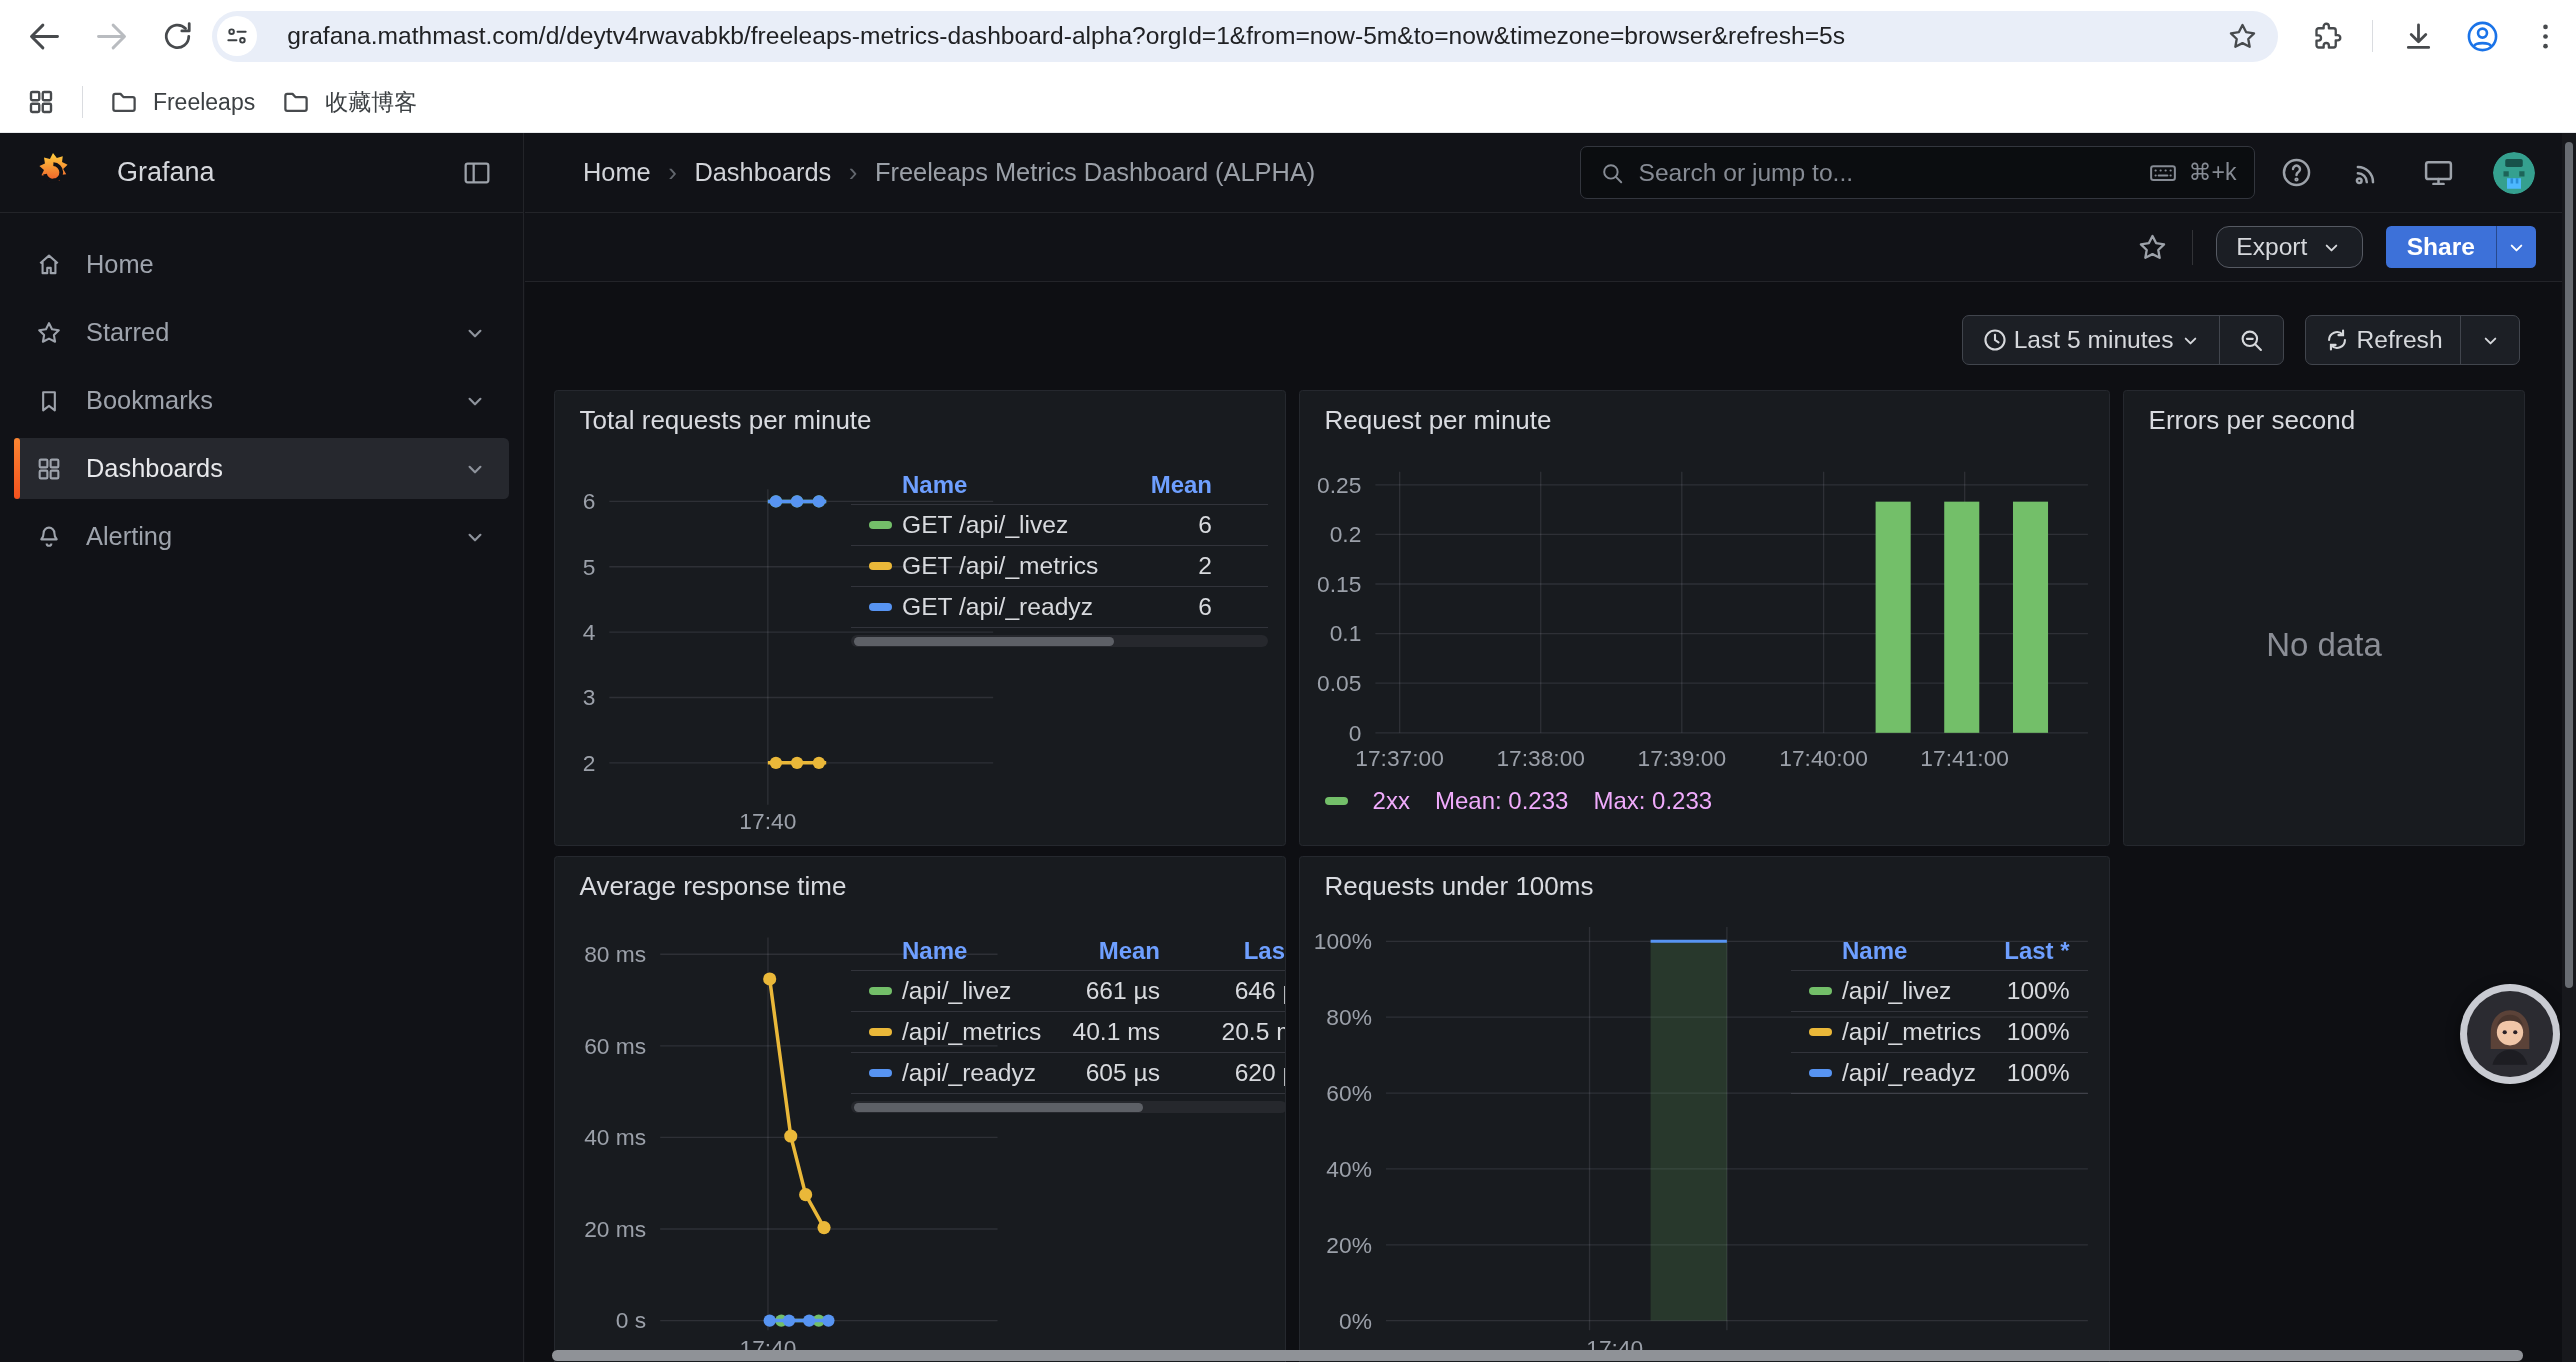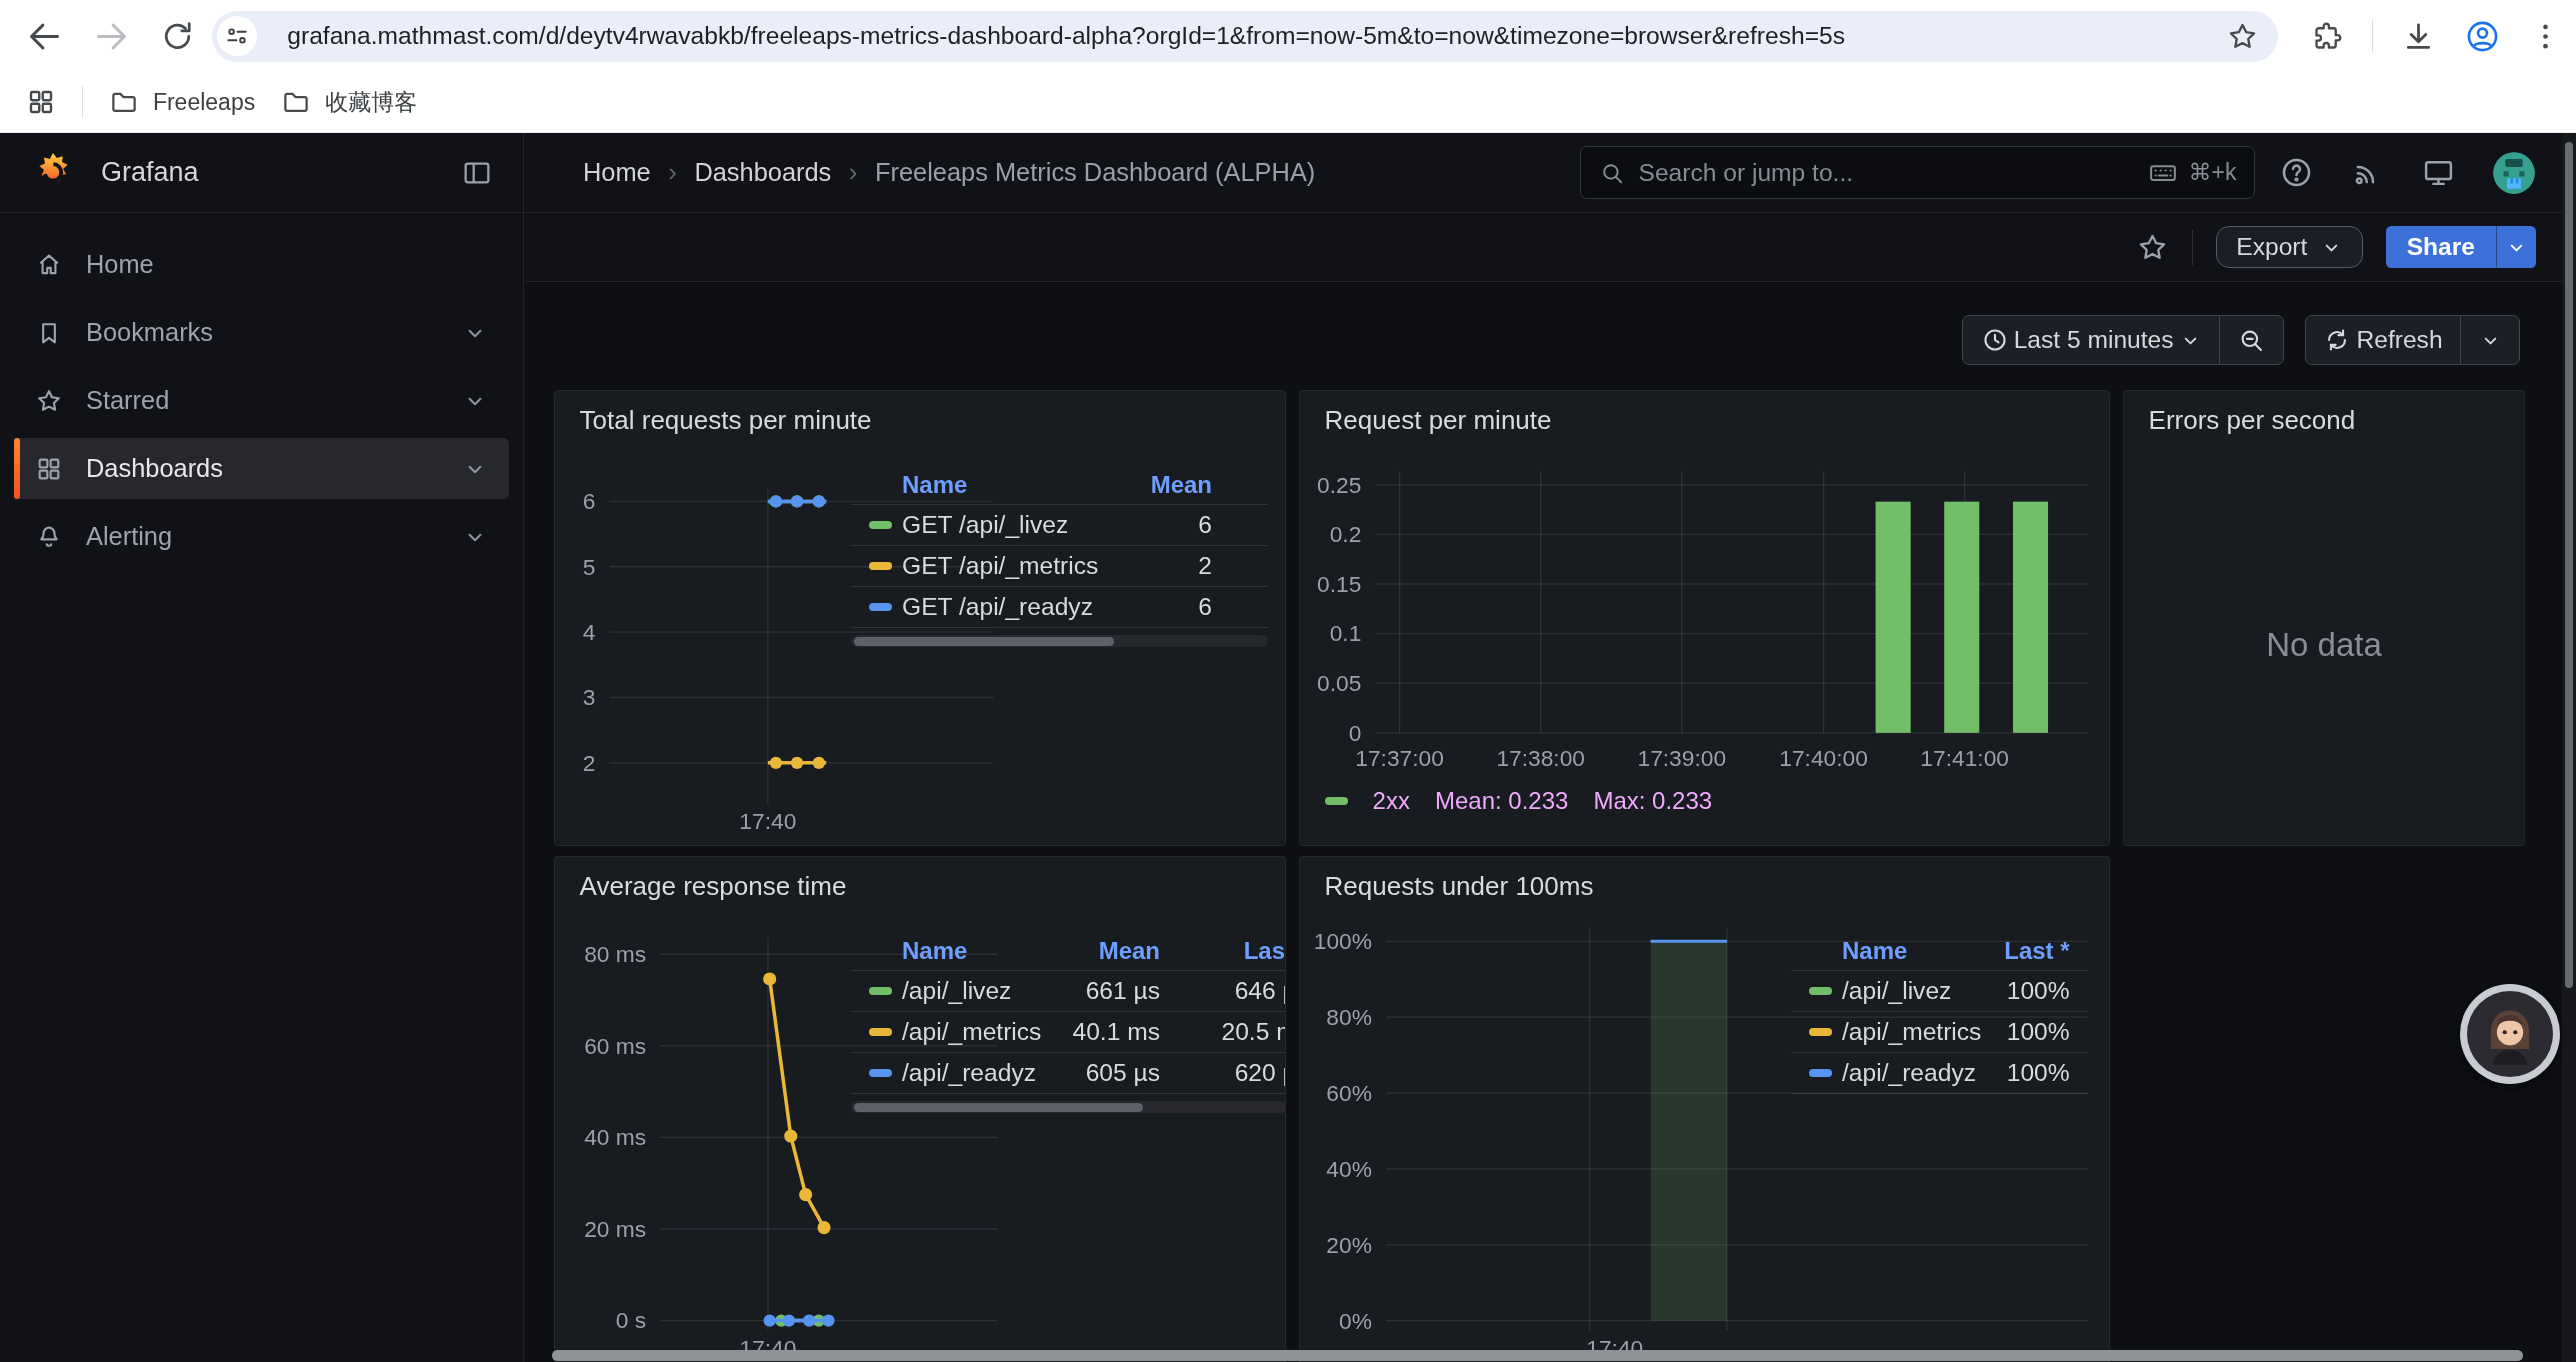--- a/index.html
+++ b/index.html
@@ -23,21 +23,21 @@
   .vdiv-light{width:0.9px;height:32px;background:#dadce0}
 
   .bookmarks-bar{position:absolute;top:72px;left:0;width:2576px;height:61px;background:#ffffff;border-bottom:0.9px solid #e8eaed;
     display:flex;align-items:center;gap:26px;padding-left:26px;color:#3c4043;font-size:23px;z-index:29}
   .bm-item{display:flex;align-items:center;gap:14px}
 
   
   .app{position:absolute;top:133px;left:0;width:2576px;bottom:0;background:#111217}
   .sidebar{position:absolute;left:0;top:0;width:524px;height:100%;background:#111217;border-right:0.9px solid rgba(255,255,255,0.08)}
   .side-head{height:80px;border-bottom:0.9px solid rgba(255,255,255,0.08);display:flex;align-items:center;padding:0 30px}
-  .brand{font-size:27px;color:#d5d7dc;margin-left:25px;flex:1}
+  .brand{font-size:27px;color:#d5d7dc;margin-left:41px;flex:1}
   .panel-toggle{color:#9da2aa}
   .nav{padding-top:14px}
   .nav-item{height:61px;margin:7px 14px;display:flex;align-items:center;border-radius:5.3px;position:relative;
     color:#9ea3ac;font-size:25.4px;cursor:pointer}
   .nav-item .ni-icon{margin:0 23px 0 21px;color:#9ea3ac;flex:0 0 auto}
   .nav-item.active{background:#26282e;color:#e8e9ec}
   .nav-item.active::before{content:'';position:absolute;left:0;top:0;bottom:0;width:6.1px;border-radius:3.5px;
     background:linear-gradient(180deg,#fb8532,#f4511e)}
   .nav-item .chev{margin-left:auto;margin-right:21px;color:#8e939c}
 
@@ -319,37 +319,37 @@
         <span class="icon ni-icon">
             <svg width="28" height="28" viewBox="0 0 24 24" fill="none" stroke="currentColor" stroke-width="1.8" stroke-linejoin="round">
               <use href="#sym-home"></use>
             </svg>
           </span>
         <span>Home</span>
       </div>
       <div class="nav-item">
         <span class="icon ni-icon">
             <svg width="28" height="28" viewBox="0 0 24 24" fill="none" stroke="currentColor" stroke-width="1.8" stroke-linejoin="round">
-              <use href="#sym-bookmark"></use>
-            </svg>
-          </span>
-        <span>Bookmarks</span>
+              <use href="#sym-star"></use>
+            </svg>
+          </span>
+        <span>Starred</span>
         <span class="icon chev">
             <svg width="26" height="26" viewBox="0 0 24 24" fill="none" stroke="currentColor" stroke-width="2" stroke-linecap="round" stroke-linejoin="round">
               <use href="#sym-chev-down"></use>
             </svg>
           </span>
       </div>
       <div class="nav-item">
         <span class="icon ni-icon">
             <svg width="28" height="28" viewBox="0 0 24 24" fill="none" stroke="currentColor" stroke-width="1.8" stroke-linejoin="round">
-              <use href="#sym-star"></use>
-            </svg>
-          </span>
-        <span>Starred</span>
+              <use href="#sym-bookmark"></use>
+            </svg>
+          </span>
+        <span>Bookmarks</span>
         <span class="icon chev">
             <svg width="26" height="26" viewBox="0 0 24 24" fill="none" stroke="currentColor" stroke-width="2" stroke-linecap="round" stroke-linejoin="round">
               <use href="#sym-chev-down"></use>
             </svg>
           </span>
       </div>
       <div class="nav-item active">
         <span class="icon ni-icon">
             <svg width="28" height="28" viewBox="0 0 24 24" fill="none" stroke="currentColor" stroke-width="1.8">
               <use href="#sym-apps"></use>

